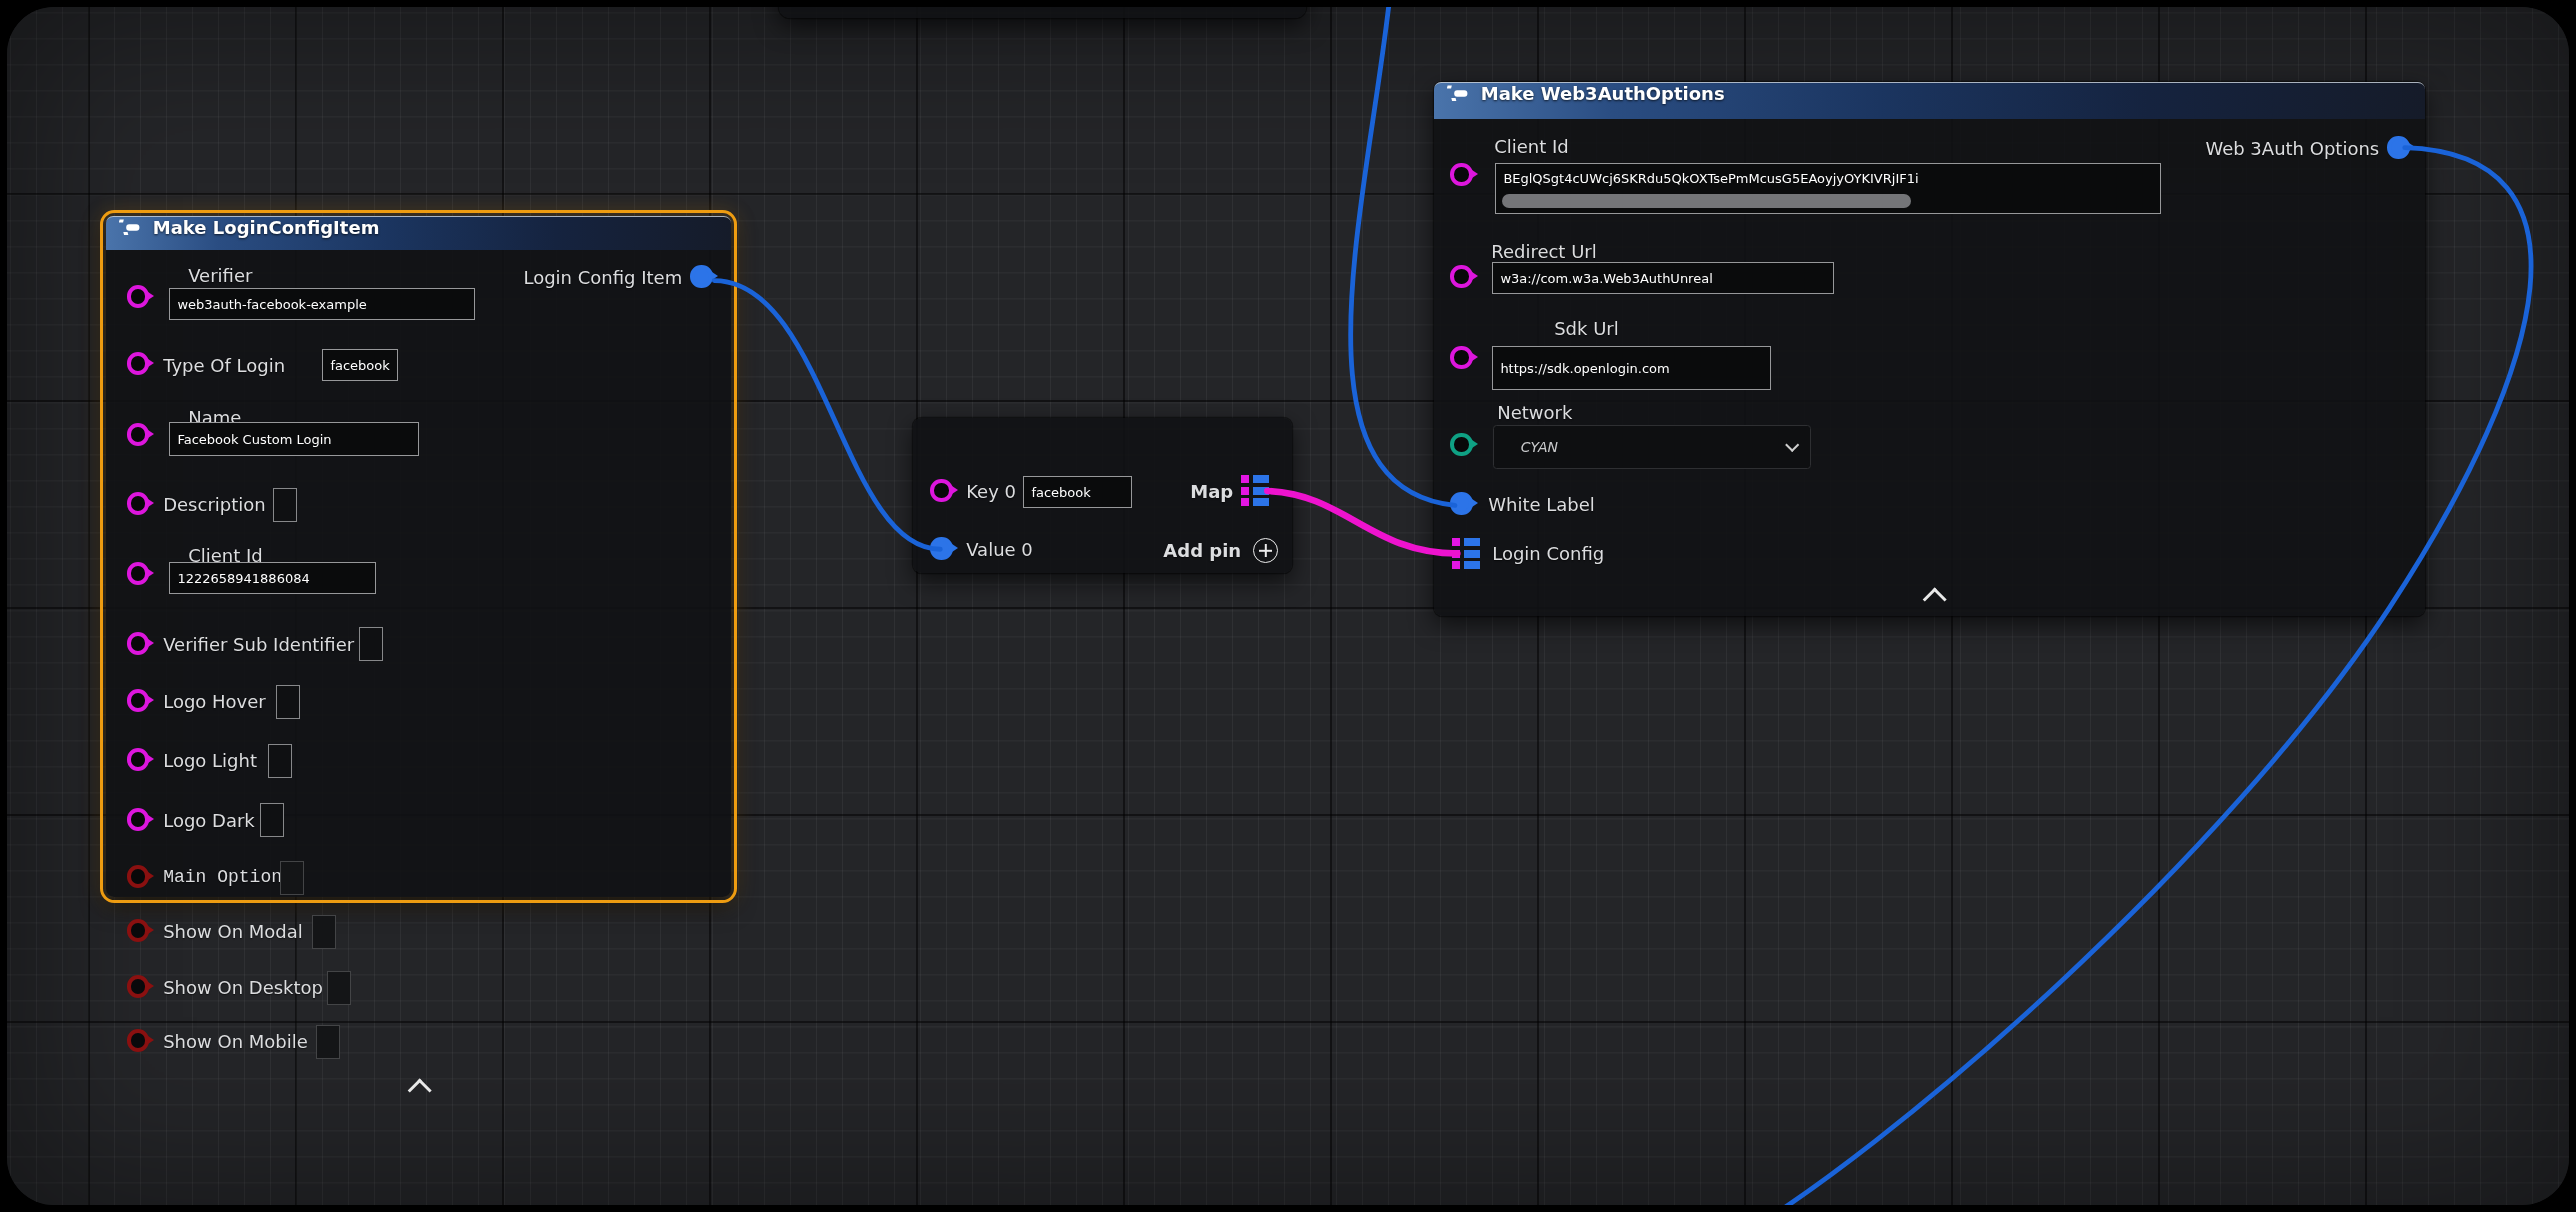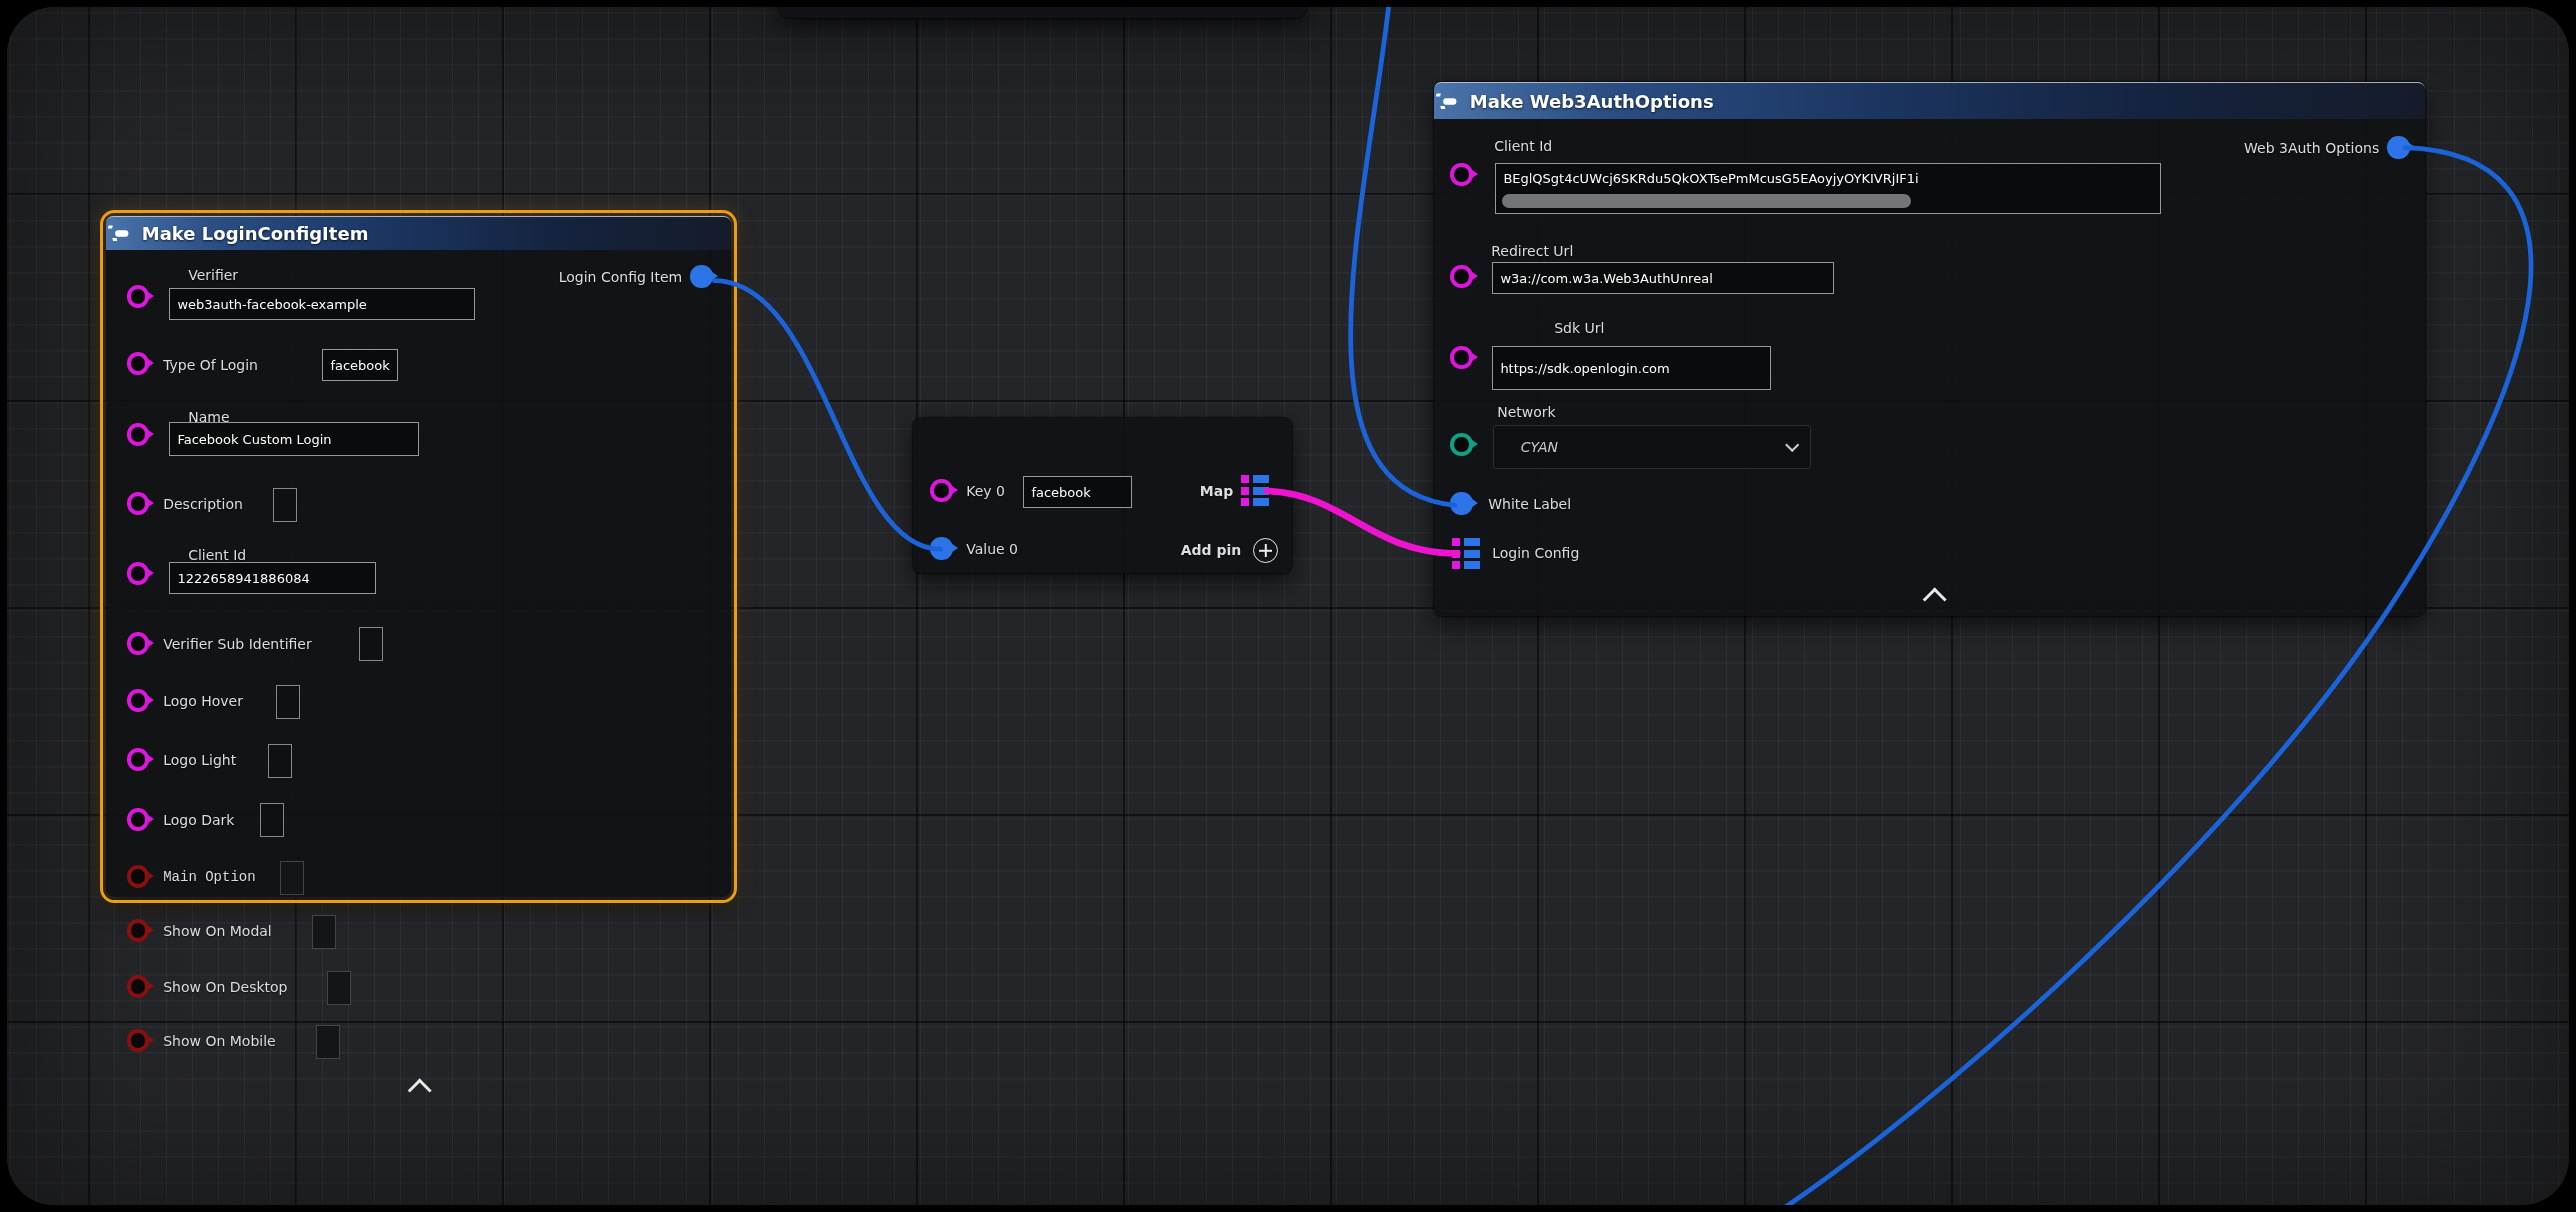--- a/index.html
+++ b/index.html
@@ -18,41 +18,41 @@
     overflow:hidden;}
   #canvas::after{content:'';position:absolute;inset:0;border-radius:47px;pointer-events:none;
     box-shadow:inset 0 0 144px 18px rgba(0,0,0,0.4);}
   
   #wires{position:absolute;inset:0;z-index:3;pointer-events:none;}
   
   .node{position:absolute;z-index:2;background:rgba(17,18,20,0.9);border-radius:8.4px;
     box-shadow:0 8.4px 23px rgba(0,0,0,0.6),0 0 0 1.2px rgba(0,0,0,0.45);}
   .node.selected{outline:3.6px solid #EE9C11;outline-offset:3.6px;
     box-shadow:0 8.4px 23px rgba(0,0,0,0.65),0 0 20.4px 4.8px rgba(238,156,17,0.22);}
-  .hdr{position:absolute;left:0;top:0;right:0;display:flex;align-items:center;gap:9.6px;
-    padding:0 2px;border-radius:7.2px 7.2px 0 0;box-sizing:border-box;
+  .hdr{position:absolute;left:0;top:0;right:0;display:flex;gap:9.6px;
+    padding:0 13px;border-radius:7.2px 7.2px 0 0;box-sizing:border-box;
     border-top:1.8px solid rgba(196,204,214,0.85);}
   .hdr.blue{background:linear-gradient(90deg,#4a74ab 0%,#2a4d82 18%,#1b3560 45%,#15233f 72%,#151b29 100%);}
   .hdr.green{border-top-color:rgba(205,212,198,0.85);
     background:linear-gradient(90deg,#a4b89a 0%,#75896c 22%,#4f5e49 55%,#333c30 82%,#242a28 100%);}
   .hdr-title{font-size:18px;font-weight:bold;color:#fff;text-shadow:0 1.2px 2.4px rgba(0,0,0,0.7);white-space:nowrap;}
   .hicon{flex:0 0 auto;}
   
   .pin{position:absolute;width:14.4px;height:14.4px;border:4.8px solid currentColor;border-radius:50%;
     background:rgba(8,8,9,0.92);box-sizing:content-box;}
   .pin::after{content:'';position:absolute;left:17.4px;top:50%;transform:translateY(-50%);
     width:0;height:0;border-left:6.6px solid currentColor;
     border-top:4.8px solid transparent;border-bottom:4.8px solid transparent;}
   .pin.filled{background:currentColor;}
   .p-str{color:#DD16DD;} .p-bool{color:#8A1010;} .p-enum{color:#0FA184;} .p-struct{color:#2C74E8;}
   .mappin{position:absolute;display:flex;flex-direction:column;justify-content:space-between;}
   .mappin .mrow{display:flex;gap:3.6px;} .mappin .mk{width:7.8px;height:7.8px;background:#E316E3;}
   .mappin .mv{width:16px;height:7.8px;background:#2C74E8;}
   
-  .lbl{position:absolute;transform:translateY(-50%);font-size:14px;color:#dcdddf;white-space:nowrap;
+  .lbl{position:absolute;transform:translateY(-50%);font-size:18px;color:#dcdddf;white-space:nowrap;
     text-shadow:0 1.2px 1.2px rgba(0,0,0,0.6);}
   .lbl.r{transform:translate(-100%,-50%);}
   .lbl.b{font-weight:bold;}
   .tf{position:absolute;box-sizing:border-box;border:1.8px solid #97989a;background:#0a0b0c;
     color:#ffffff;font-size:13px;display:flex;align-items:center;padding:0 7.2px;
     overflow:hidden;white-space:nowrap;}
   .ebox{position:absolute;box-sizing:border-box;width:24px;height:34px;border:1.8px solid #87888a;background:#0f1012;}
   .cbox{position:absolute;box-sizing:border-box;width:24px;height:34px;border:1.8px solid #434446;background:#141517;}
   .bigtf{flex-direction:column;align-items:flex-start;justify-content:flex-start;padding:1.2px 7.2px;}
   .bigtf .line{height:26.5px;display:flex;align-items:center;}

